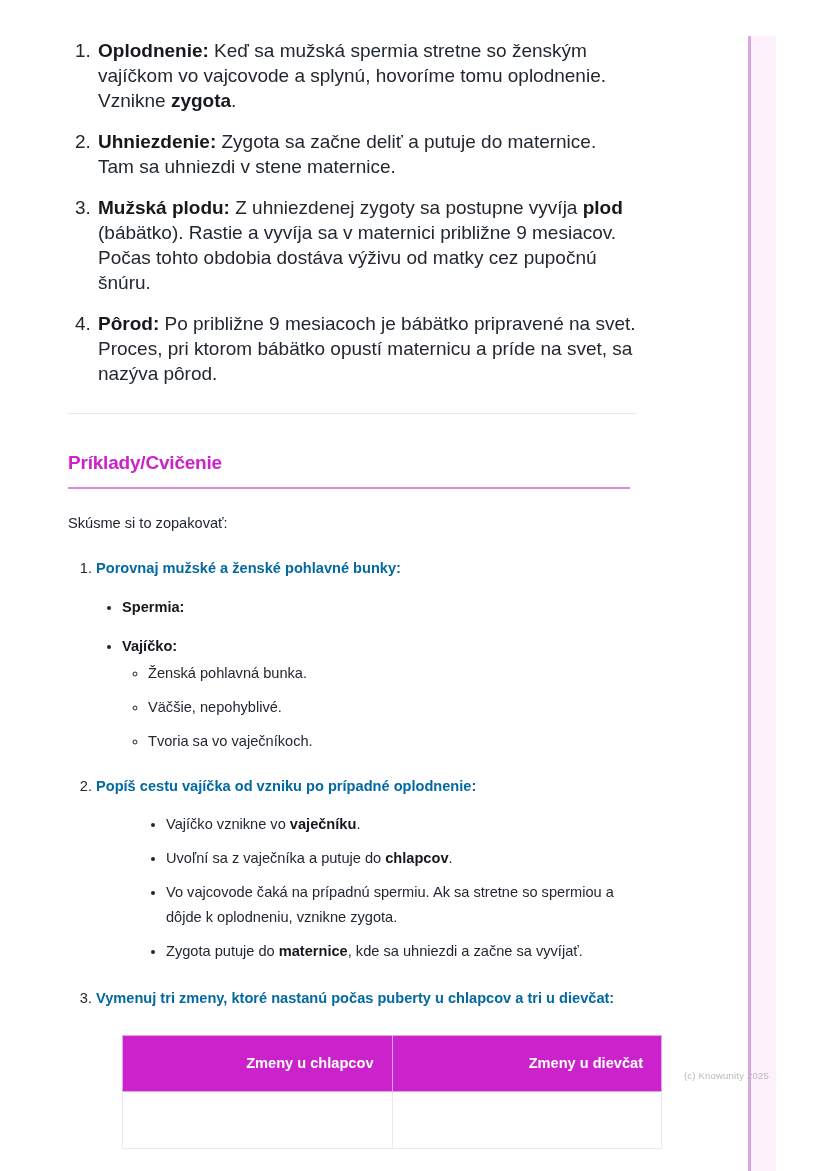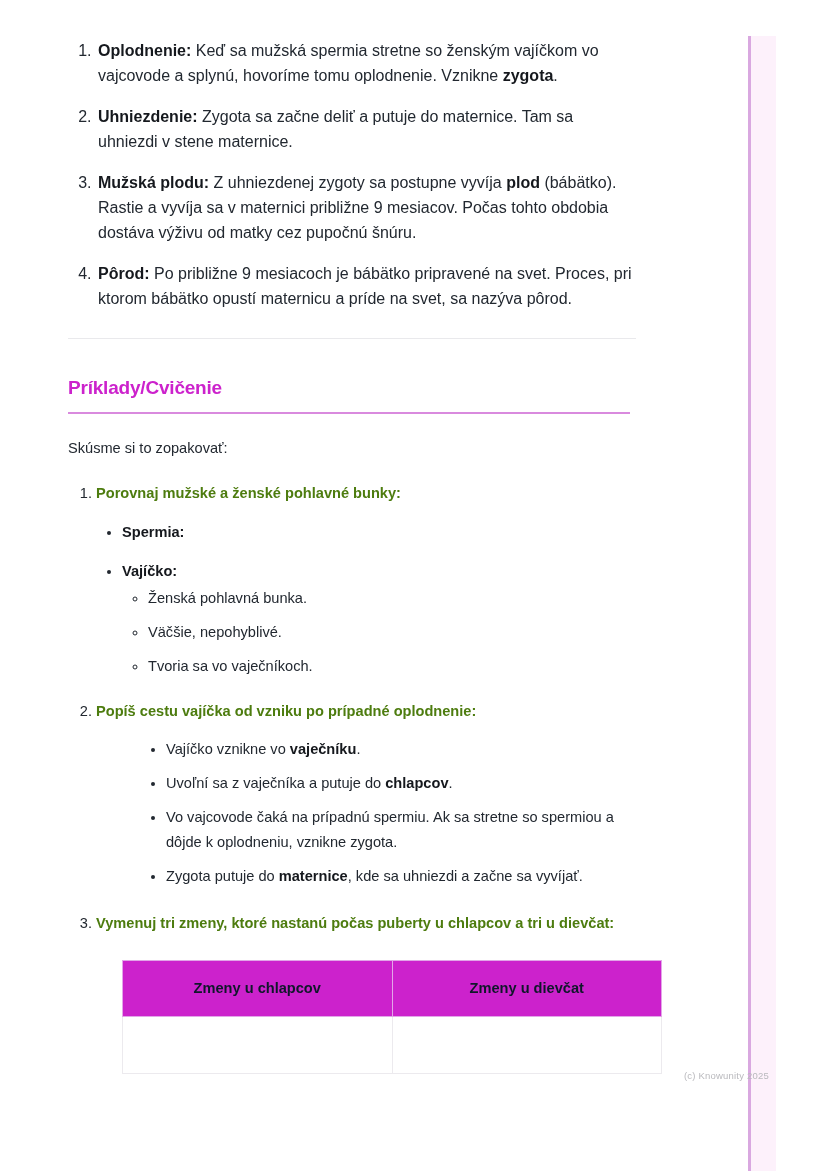--- a/index.html
+++ b/index.html
@@ -48,21 +48,21 @@
     width: 568px;
   }
 
   
   ol.main-ol {
     margin: 0;
     padding: 0 0 0 28px;
     list-style: decimal;
   }
   ol.main-ol > li {
-    font-size: 16px;
+    font-size: 19px;
     line-height: 25px;
     margin: 0 0 16px 0;
     padding-left: 2px;
   }
   ol.main-ol > li:last-child { margin-bottom: 6px; }
   #top-list { padding-top: 38px; }
 
   b, strong { font-weight: 700; color: #15181d; }
 
   
@@ -100,21 +100,21 @@
   ol.ex-ol {
     margin: 20px 0 0 0;
     padding: 0 0 0 28px;
     list-style: decimal;
   }
   ol.ex-ol > li {
     font-size: 14.6px;
     line-height: 25px;
     margin-bottom: 12px;
   }
-  ol.ex-ol > li > .q { font-weight: 700; color: #4d7c0f; }
+  ol.ex-ol > li > .q { font-weight: 700; color: #0369a1; }
   .q.justify {
     display: block;
     text-align: justify;
     text-align-last: left;
   }
 
   ul.lvl2 {
     margin: 14px 0 4px 0;
     padding: 0 0 0 26px;
     list-style: disc;
@@ -154,24 +154,24 @@
     margin-left: 26px;
     width: 540px;
   }
   table.changes {
     border-collapse: collapse;
     width: 540px;
     table-layout: fixed;
   }
   table.changes th {
     background: #cc22cc;
-    color: #0f172a;
+    color: #ffffff;
     font-size: 14.6px;
     font-weight: 700;
-    text-align: center;
+    text-align: right;
     padding: 15px 18px;
     border: 1px solid #e2a6e8;
     height: 22px;
     box-sizing: content-box;
   }
   table.changes td {
     border: 1px solid #eceaee;
     padding: 15px 18px;
     height: 26px;
     font-size: 14.6px;

